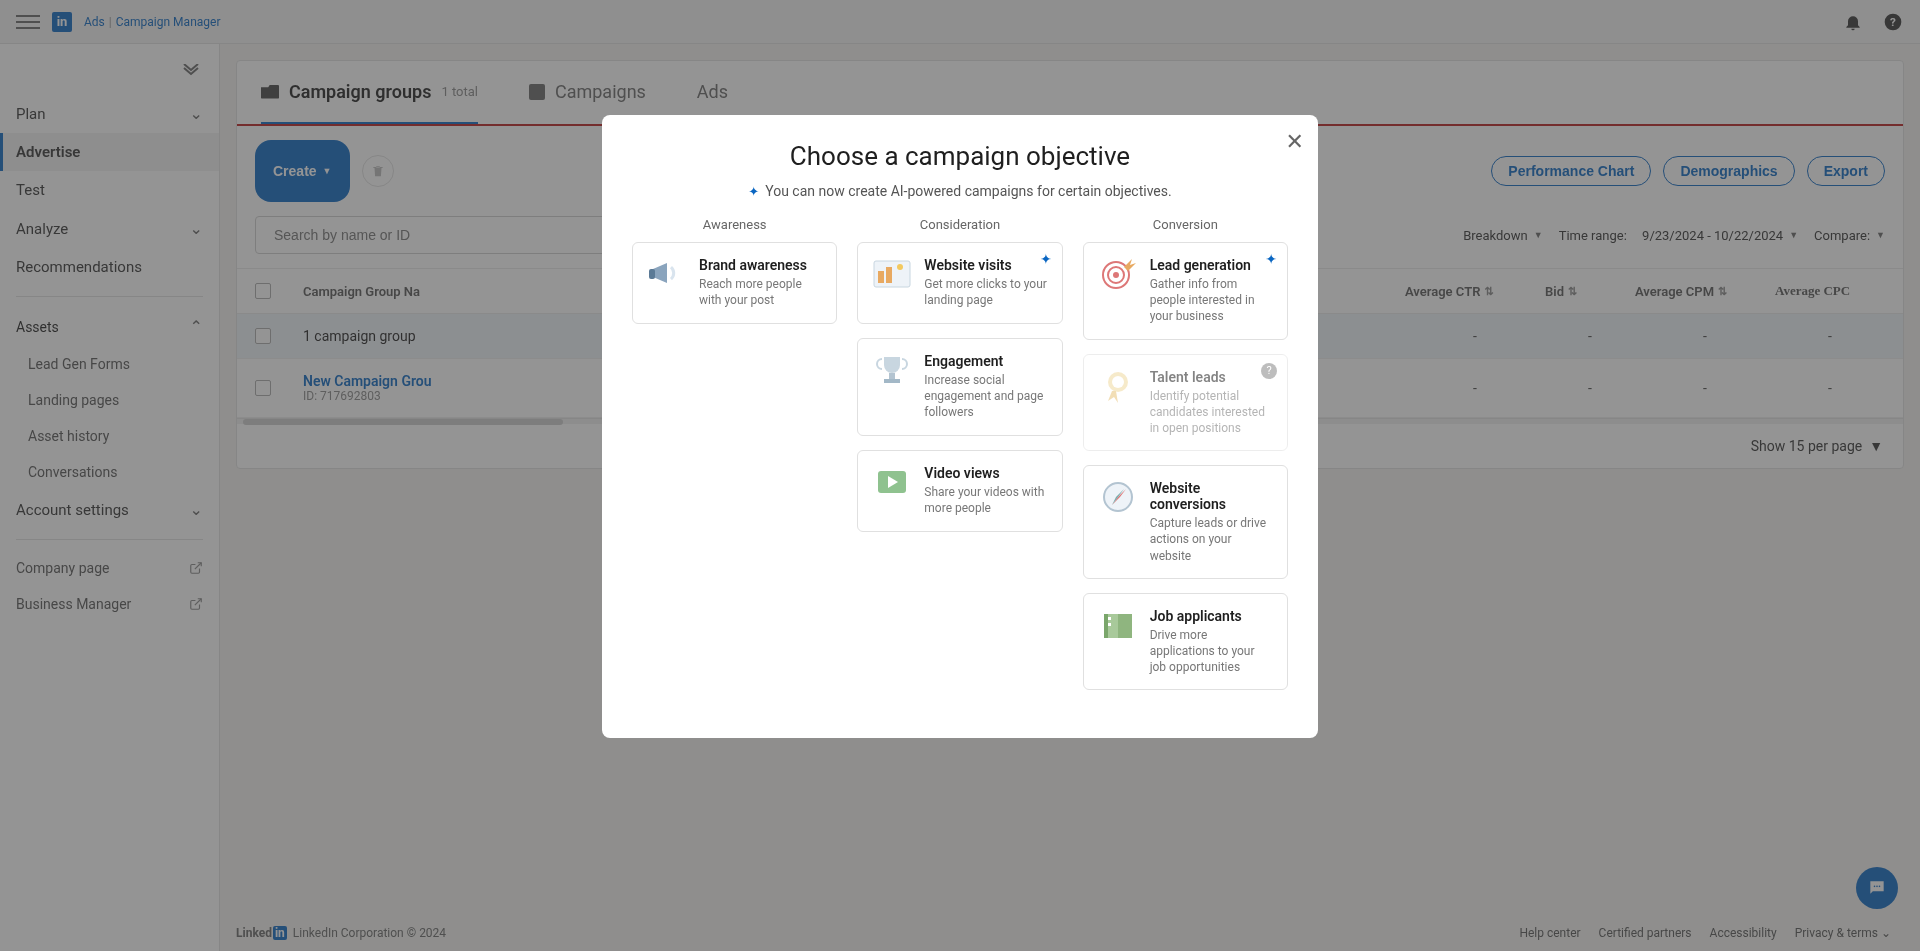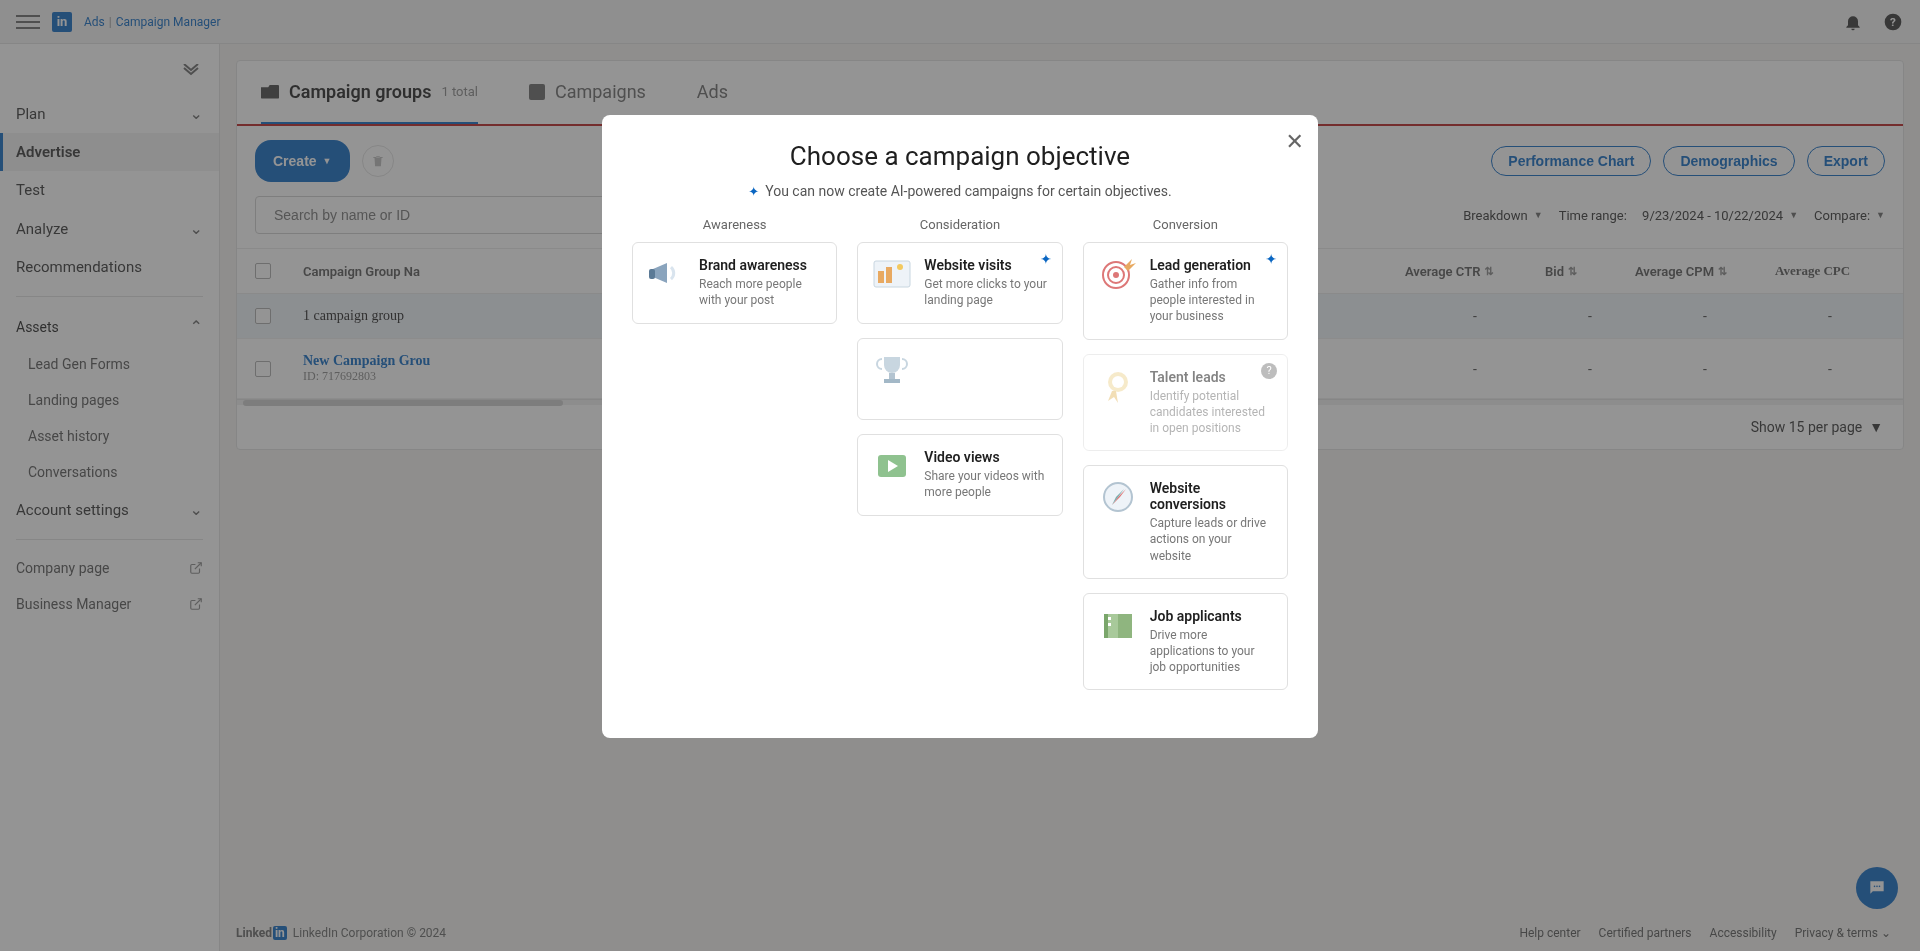--- a/index.html
+++ b/index.html
@@ -31,41 +31,41 @@
 .main { position: absolute; top: 44px; left: 220px; right: 0; bottom: 0; padding: 16px 16px 40px; }
 .panel { background: #fff; border: 1px solid #e0e0e0; border-radius: 4px; }
 .tabs { display: flex; border-bottom: 2px solid #b91c1c; padding: 0 24px; gap: 51px; align-items: flex-end; }
 .tab { padding: 20px 0; display: flex; align-items: center; gap: 10px; color: #666; font-size: 18px; cursor: pointer; border-bottom: 2px solid transparent; }
 .tab.active { color: #1f1f1f; font-weight: 600; border-bottom: 2px solid #0a66c2; }
 .tab-icon { width: 18px; height: 14px; background: #666; border-radius: 1px; }
 .tab-icon.camp { background: #666; width: 16px; height: 16px; border-radius: 2px; }
 .tab-count { font-size: 13px; font-weight: 400; color: #888; }
 
 .toolbar { display: flex; align-items: center; padding: 14px 18px; gap: 12px; }
-.btn-create { background: #0a66c2; color: #fff; border: none; border-radius: 16px; padding: 13px 18px; font-size: 14px; font-weight: 600; display: flex; align-items: center; gap: 6px; cursor: pointer; }
+.btn-create { background: #0a66c2; color: #fff; border: none; border-radius: 16px; padding: 23px 18px; font-size: 14px; font-weight: 600; display: flex; align-items: center; gap: 6px; cursor: pointer; }
 .btn-create::after { content: "▼"; font-size: 9px; }
 .trash { width: 32px; height: 32px; border: 1px solid #e0e0e0; border-radius: 50%; display: flex; align-items: center; justify-content: center; color: #bbb; }
 .toolbar-spacer { flex: 1; }
 .btn-outline { border: 1px solid #0a66c2; background: #fff; color: #0a66c2; border-radius: 16px; padding: 6px 16px; font-size: 14px; font-weight: 600; cursor: pointer; }
 
 .filter-bar { display: flex; align-items: center; padding: 0 18px 14px; gap: 16px; }
 .search-box { border: 1px solid #cfcfcf; border-radius: 4px; padding: 10px 18px; width: 420px; font-size: 14px; color: #888; background: #fff; }
 .filter-spacer { flex: 1; }
 .filter-item { display: flex; align-items: center; gap: 6px; font-size: 13px; color: #333; cursor: pointer; }
 .filter-item::after { content: "▼"; font-size: 9px; color: #666; }
 
 .table-head { display: flex; align-items: center; border-top: 1px solid #e8e8e8; border-bottom: 1px solid #e8e8e8; padding: 14px 18px; background: #fff; font-size: 13px; color: #555; font-weight: 600; }
 .cb { width: 16px; height: 16px; border: 1.5px solid #aaa; border-radius: 2px; margin-right: 32px; background: #fff; }
 .col { flex: 0 0 140px; display: flex; align-items: center; gap: 4px; }
 .col.name { flex: 0 0 400px; }
 .sort-icon { font-size: 11px; color: #888; }
 
 .table-row { display: flex; align-items: center; padding: 14px 18px; border-bottom: 1px solid #eee; font-size: 14px; }
 .table-row.highlighted { background: #eef3f8; }
-.row-name { flex: 0 0 400px; font-family: Liberation Serif, serif; }
+.row-name { flex: 0 0 400px; }
 .row-id { font-size: 12px; color: #888; }
 .row-cell { flex: 0 0 140px; text-align: center; color: #444; }
 
 .pager { display: flex; justify-content: flex-end; padding: 14px 20px; font-size: 14px; color: #333; }
 
 .footer { position: absolute; bottom: 0; left: 220px; right: 13px; height: 36px; display: flex; align-items: center; padding: 0 16px; font-size: 12px; color: #666; background: #f3f2ef; }
 .footer-logo { font-weight: 700; }
 .footer-logo .in { background: #0a66c2; color: #fff; padding: 0 2px; border-radius: 2px; margin-left: 1px; }
 .footer-spacer { flex: 1; }
 .footer-link { margin-left: 18px; color: #555; }
@@ -338,20 +338,24 @@
         <div class="obj-card">
           <div class="obj-icon">
             <svg width="40" height="34" viewBox="0 0 40 34">
                 <path d="M12 4 h16 v8 a8 8 0 0 1 -16 0 Z" fill="#c8d6e0"></path>
                 <rect x="17" y="20" width="6" height="6" fill="#b3c4d1"></rect>
                 <rect x="12" y="26" width="16" height="4" fill="#a3b8c7"></rect>
                 <path d="M10 6 A5 5 0 0 0 10 16" stroke="#c8d6e0" stroke-width="2" fill="none"></path>
                 <path d="M30 6 A5 5 0 0 1 30 16" stroke="#c8d6e0" stroke-width="2" fill="none"></path>
               </svg>
           </div>
+          <div>
+            <div class="obj-title">Engagement</div>
+            <div class="obj-desc">Increase social engagement and page followers</div>
+          </div>
         </div>
 
         <div class="obj-card">
           <div class="obj-icon">
             <svg width="40" height="34" viewBox="0 0 40 34">
                 <rect x="6" y="6" width="28" height="22" rx="3" fill="#8fc28f"></rect>
                 <path d="M16 11 L26 17 L16 23 Z" fill="#fff"></path>
               </svg>
           </div>
           <div>

